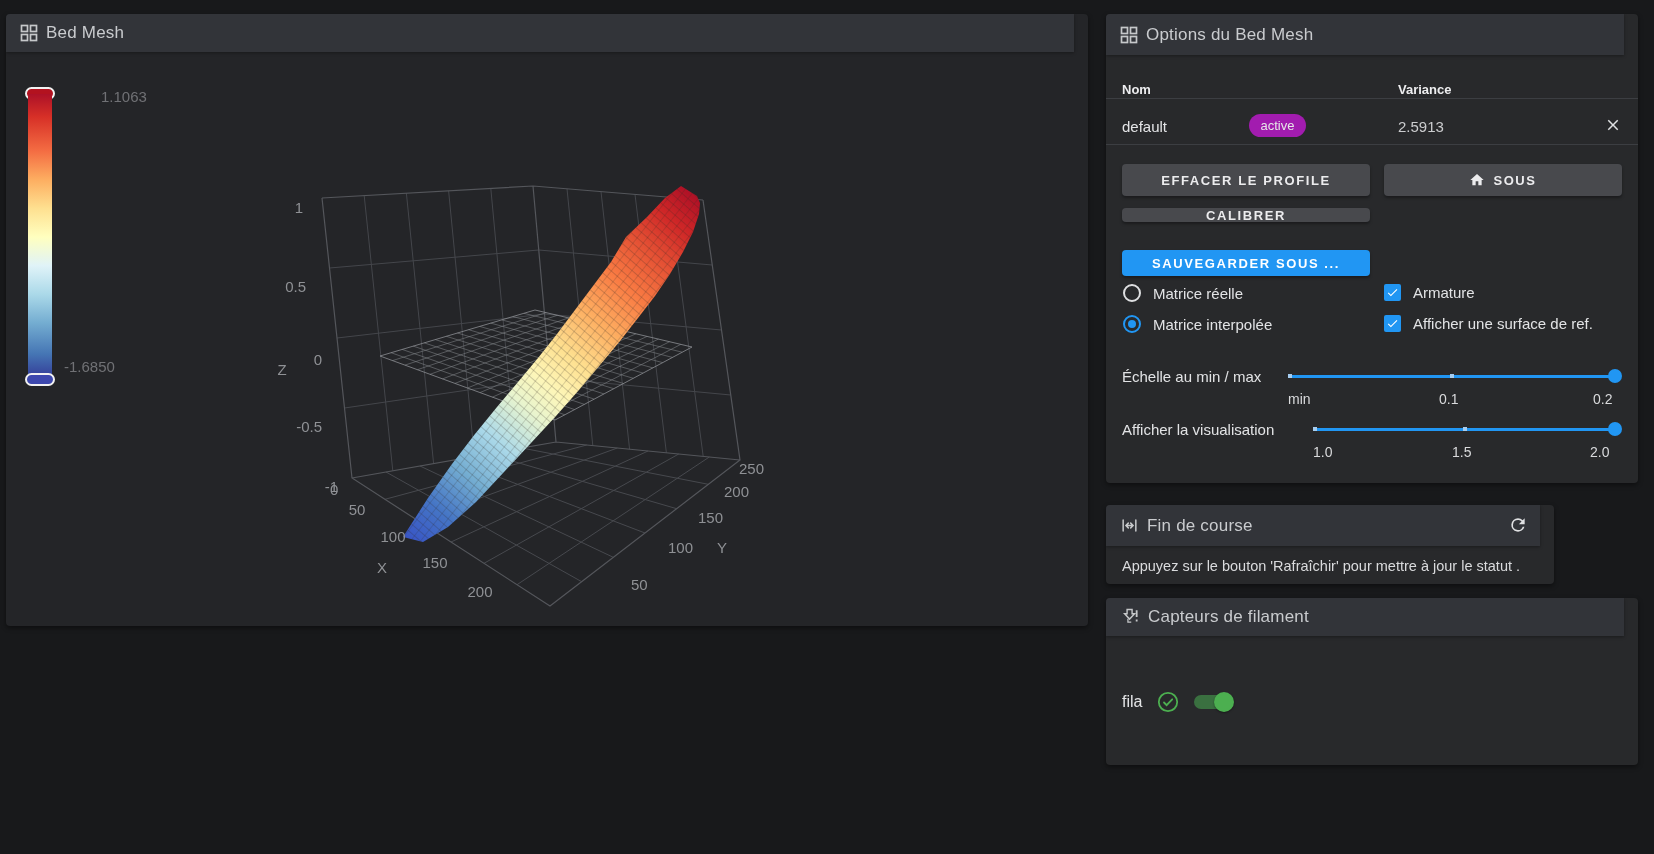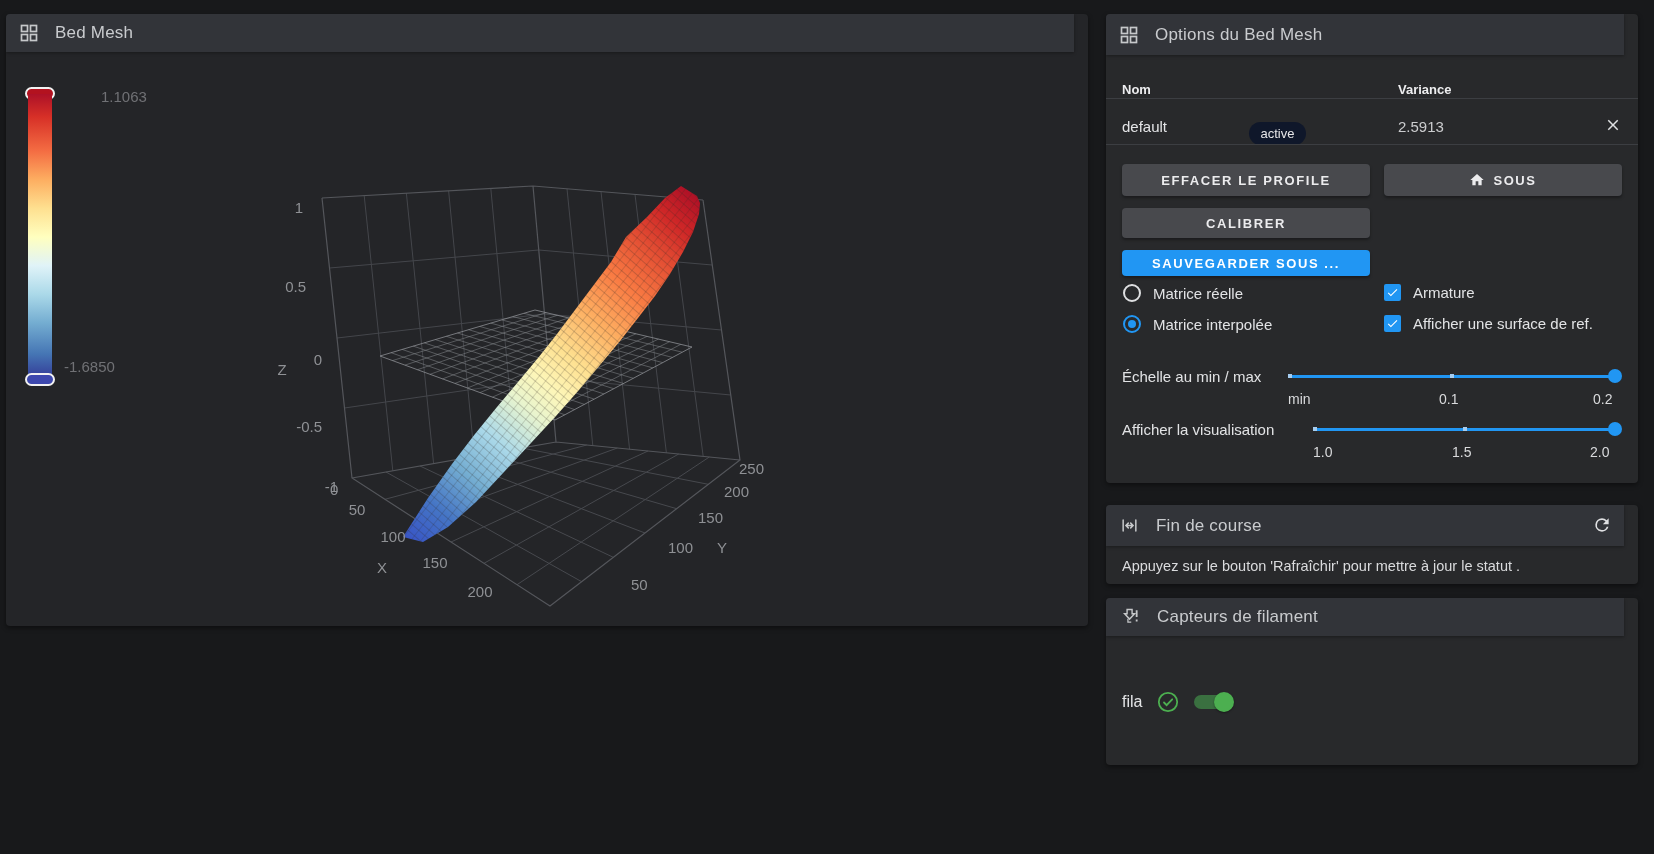--- a/index.html
+++ b/index.html
@@ -1,21 +1,21 @@
 <!DOCTYPE html>
 <html><head>
 <meta charset="utf-8">
 <style>
   * { margin:0; padding:0; box-sizing:border-box; }
   html,body { width:1654px; height:854px; background:#18191b; overflow:hidden;
               font-family:"Liberation Sans", sans-serif; }
   .panel { position:absolute; background:#28292b; border-radius:4px;
            box-shadow:0 2px 5px rgba(0,0,0,.45); overflow:hidden; }
   .panel-header { position:absolute; left:0; right:14px; top:0; background:#323439;
-                  display:flex; align-items:center; padding:0 14px; gap:17px;
+                  display:flex; align-items:center; padding:0 14px; gap:8px;
                   box-shadow:0 1px 3px rgba(0,0,0,.35); }
   .panel-title { color:#c9cbce; font-size:17px; letter-spacing:.2px; white-space:nowrap; }
   .hicon { color:#c6c8ca; display:flex; align-items:center; }
 
   
   #bedmesh { left:6px; top:14px; width:1082px; height:612px; background:#242528; }
   #bedmesh .panel-header { height:38px; }
   .plot3d { position:absolute; left:0; top:38px; width:1082px; height:574px; }
   .colorbar-bar { position:absolute; left:22px; top:80px; width:24px; height:286px;
     background:linear-gradient(180deg,#ad1127 0%,#d73027 8%,#f46d43 20%,#fdae61 30%,
@@ -23,31 +23,31 @@
   .cbcap { position:absolute; left:19px; width:30px; height:13px; border-radius:8px;
            border:2px solid #f2f2f2; }
   .cbcap.top { top:73px; background:#b3121f; }
   .cbcap.bot { top:359px; background:#3d48ae; }
   .cb-label { position:absolute; color:#707175; font-size:15px; }
   .cb-label.max { left:63px; top:74px;margin-left:32px; }
   .cb-label.min { left:58px; top:344px; }
 
   
   #options  { left:1106px; top:14px;  width:532px; height:469px; }
-  #endstops { left:1106px; top:505px; width:532px; height:79px;  }
+  #endstops { left:1106px; top:505px; width:448px; height:79px;  }
   #filament { left:1106px; top:598px; width:532px; height:167px; }
   #options .panel-header, #endstops .panel-header { height:41px; }
   #filament .panel-header { height:38px; }
 
   .th { position:absolute; color:#ededef; font-size:13px; font-weight:bold; }
   .td { position:absolute; color:#e4e5e7; font-size:15px; }
   .divider { position:absolute; left:0; right:0; height:1px; background:#3c3e42; }
   .badge { position:absolute; left:143px; top:100px; width:57px; height:23px;
-           background:#0f172a; border-radius:12px; color:#e6e6e8; font-size:13px;
-           display:flex; align-items:center; justify-content:center;margin-top:8px; }
+           background:#a21caf; border-radius:12px; color:#e6e6e8; font-size:13px;
+           display:flex; align-items:center; justify-content:center; }
   .iconbtn { position:absolute; background:none; border:none; color:#dfe0e2;
              cursor:pointer; display:flex; align-items:center; }
 
   .btn { position:absolute; border:none; border-radius:4px; background:#48494d;
          color:#ececee; font-size:13px; font-weight:bold; letter-spacing:1.6px;
          font-family:"Liberation Sans", sans-serif; display:flex; align-items:center;
          justify-content:center; gap:8px; cursor:pointer;
          box-shadow:0 2px 3px rgba(0,0,0,.35); }
   .btn.primary { background:#2196f3; color:#fff; }
   .c1 { left:16px;  width:248px;text-align:right; }
@@ -201,21 +201,21 @@
   </button>
   <div class="divider" style="top:130px"></div>
 
   <button class="btn c1" style="top:150px; height:32px">EFFACER LE PROFILE</button>
   <button class="btn c2" style="top:150px; height:32px">
     <svg width="16" height="16" viewBox="0 0 24 24" fill="currentColor">
       <path d="M10 20v-6h4v6h5v-8h3L12 3 2 12h3v8z"></path>
       </svg>
     <span>SOUS</span>
   </button>
-  <button class="btn c1" style="top:194px; height:30px">CALIBRER</button>
+  <button class="btn c1" style="top:194px; height:14px">CALIBRER</button>
   <button class="btn c1 primary" style="top:236px; height:26px">SAUVEGARDER SOUS ...</button>
 
   <div class="ctl-row" style="left:17px; top:270px">
     <span class="radio"></span>
     <span class="ctl-label">Matrice réelle</span>
   </div>
   <div class="ctl-row" style="left:17px; top:301px">
     <span class="radio checked"></span>
     <span class="ctl-label">Matrice interpolée</span>
   </div>

